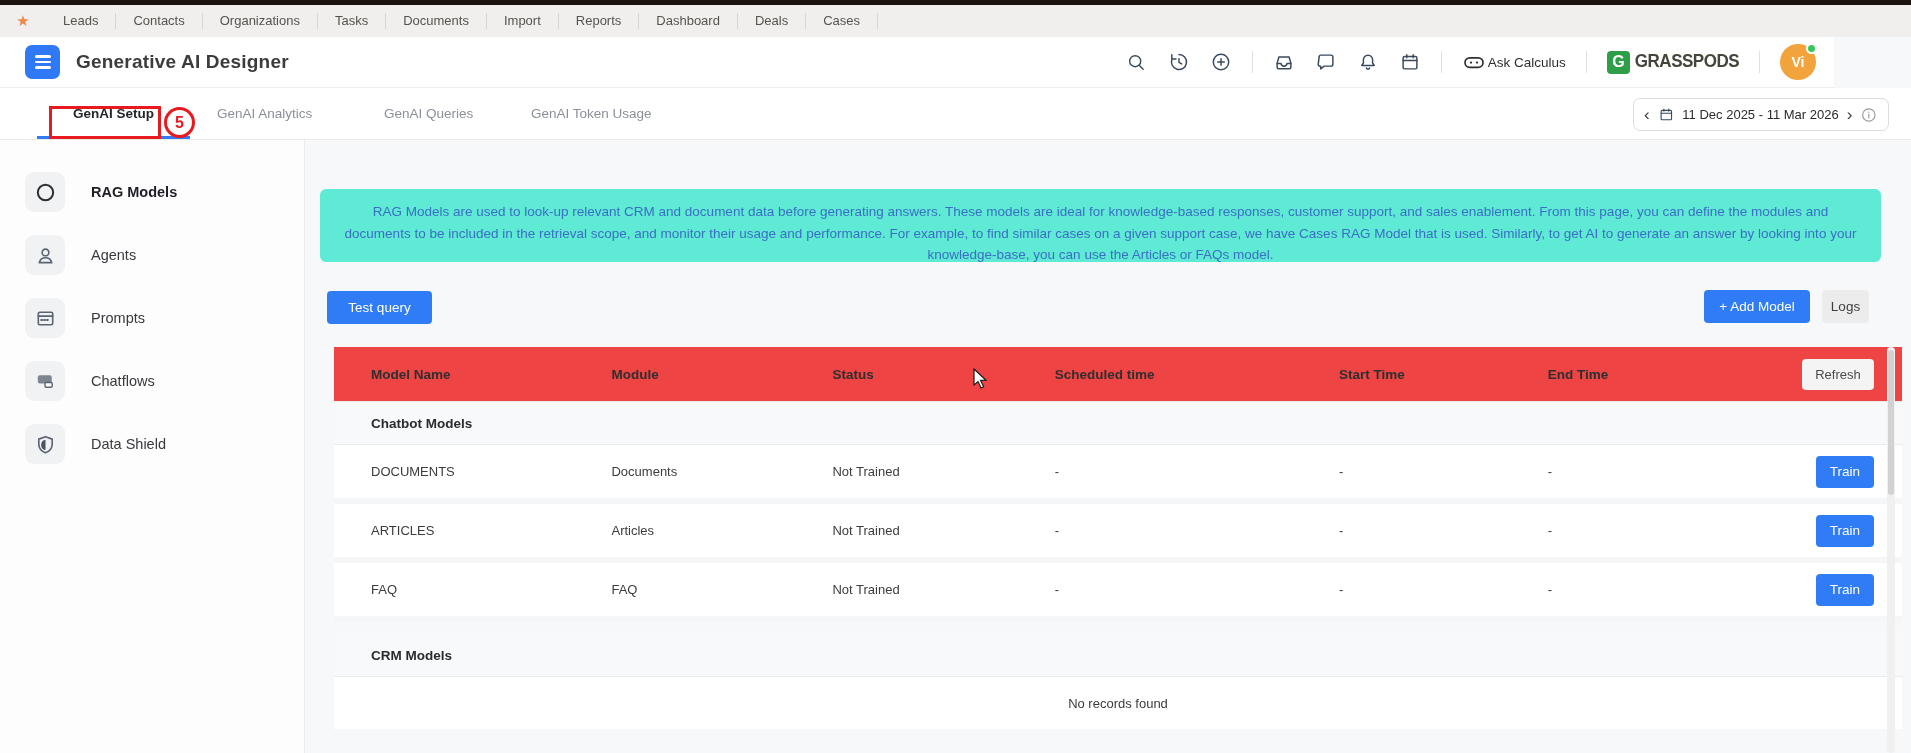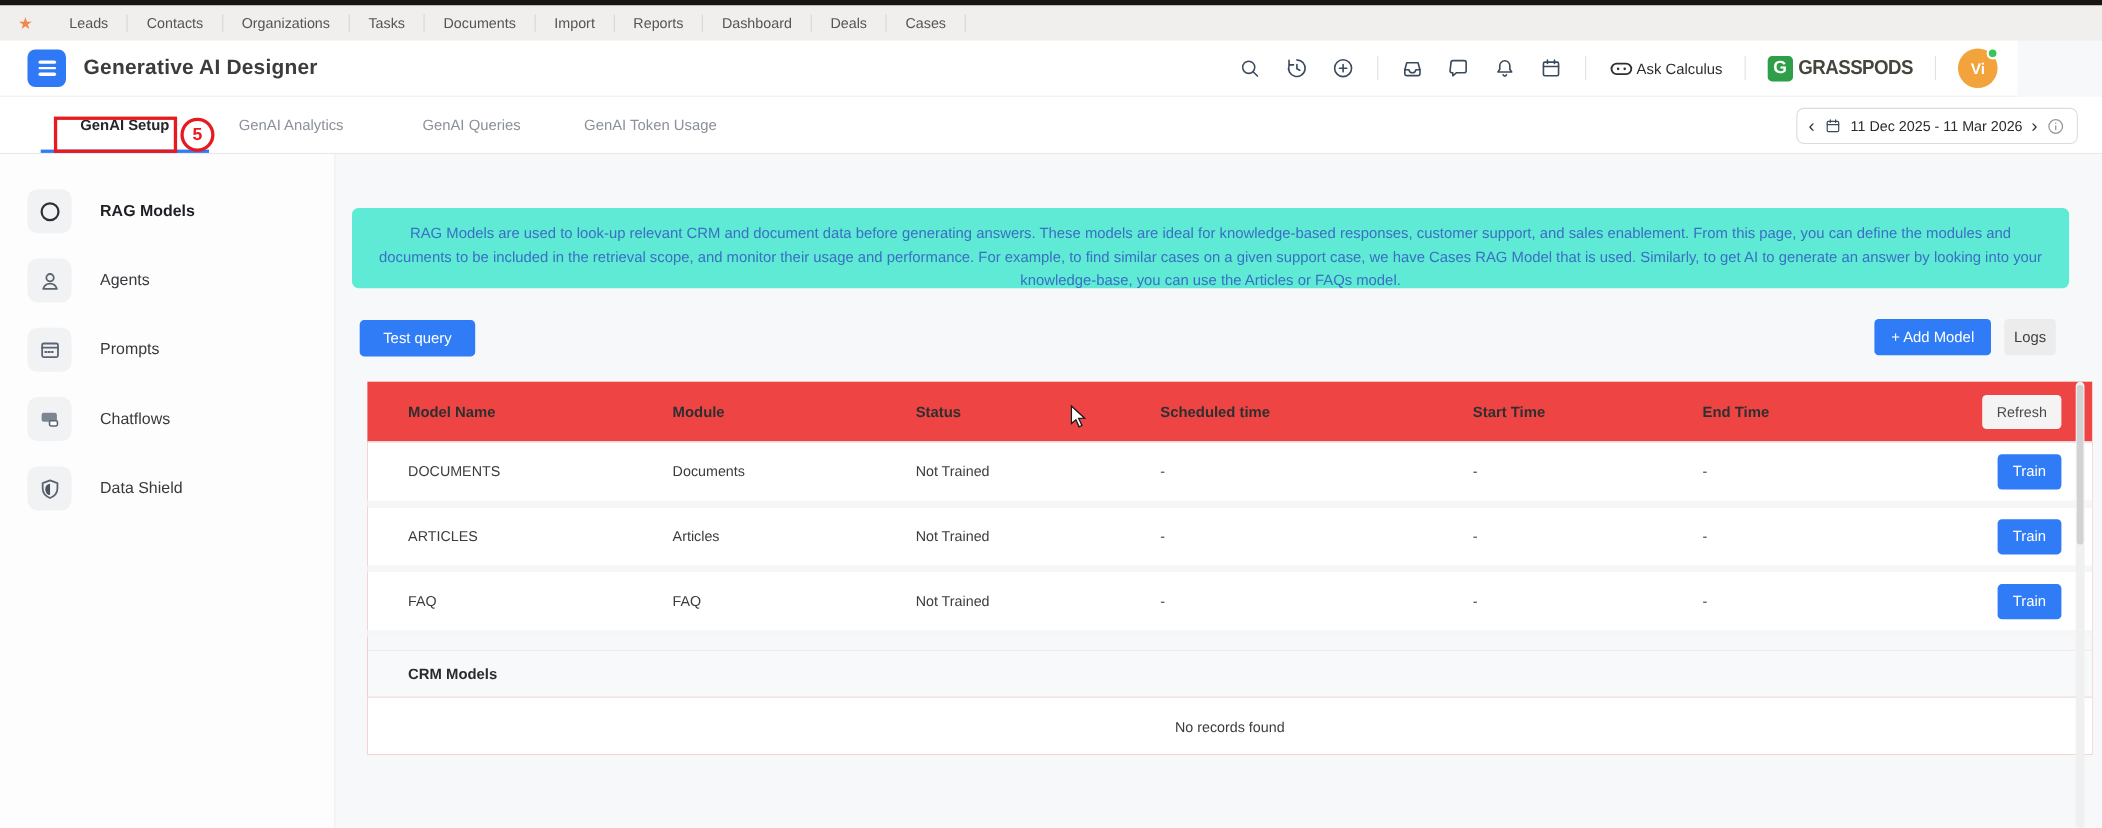--- a/index.html
+++ b/index.html
@@ -280,20 +280,21 @@
     <div id="thead" class="tgrid">
       <div class="th">Model Name</div>
       <div class="th">Module</div>
       <div class="th">Status</div>
       <div class="th">Scheduled time</div>
       <div class="th">Start Time</div>
       <div class="th">End Time</div>
       <button id="refresh-btn">Refresh</button>
     </div>
     <div id="tbody">
+        <div class="section-band">Chatbot Models</div>
         <div class="trow tgrid">
           <div class="td">DOCUMENTS</div>
           <div class="td">Documents</div>
           <div class="td">Not Trained</div>
           <div class="td">-</div>
           <div class="td">-</div>
           <div class="td">-</div>
           <button class="btn-blue train-btn">Train</button>
         </div>
         <div class="trow tgrid">

